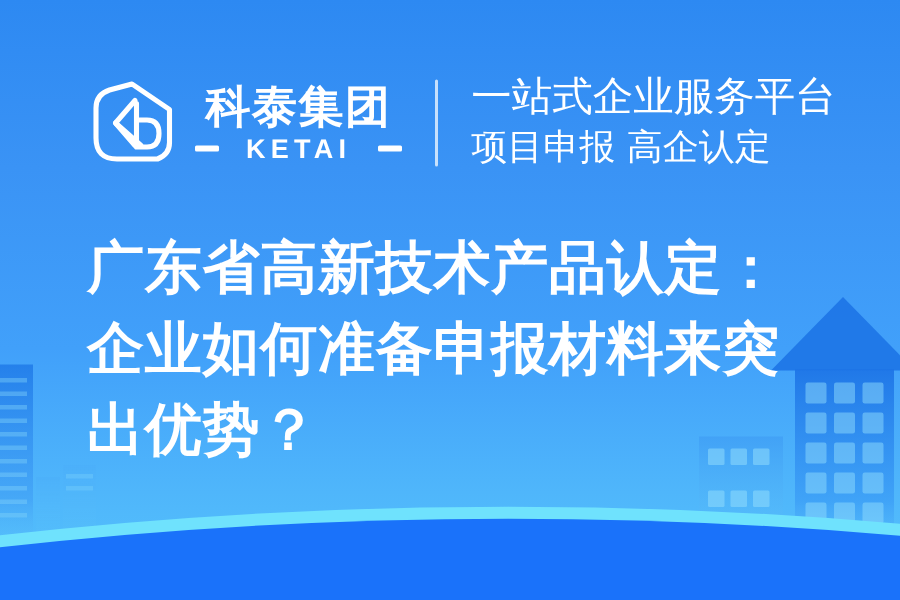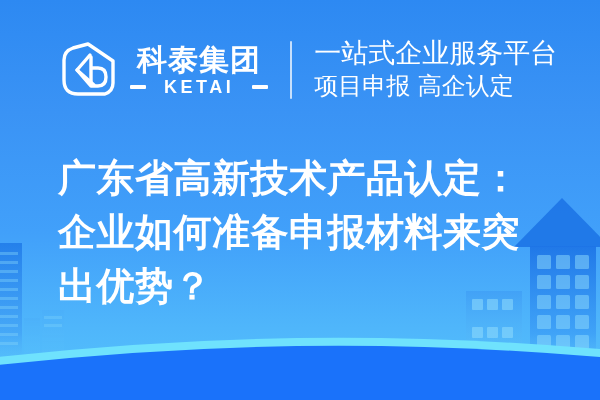--- a/index.html
+++ b/index.html
@@ -24,21 +24,21 @@
     position: absolute;
     inset: 0;
     pointer-events: none;
   }
   .bg-layer svg { display: block; width: 600px; height: 400px; }
 
   
   #header {
     position: absolute;
     left: 0;
-    top: 0;
+    top: 12px;
     width: 600px;
     height: 140px;
     display: flex;
     align-items: center;
   }
 
   .brand-block {
     display: flex;
     align-items: center;
     margin-left: 58px;

